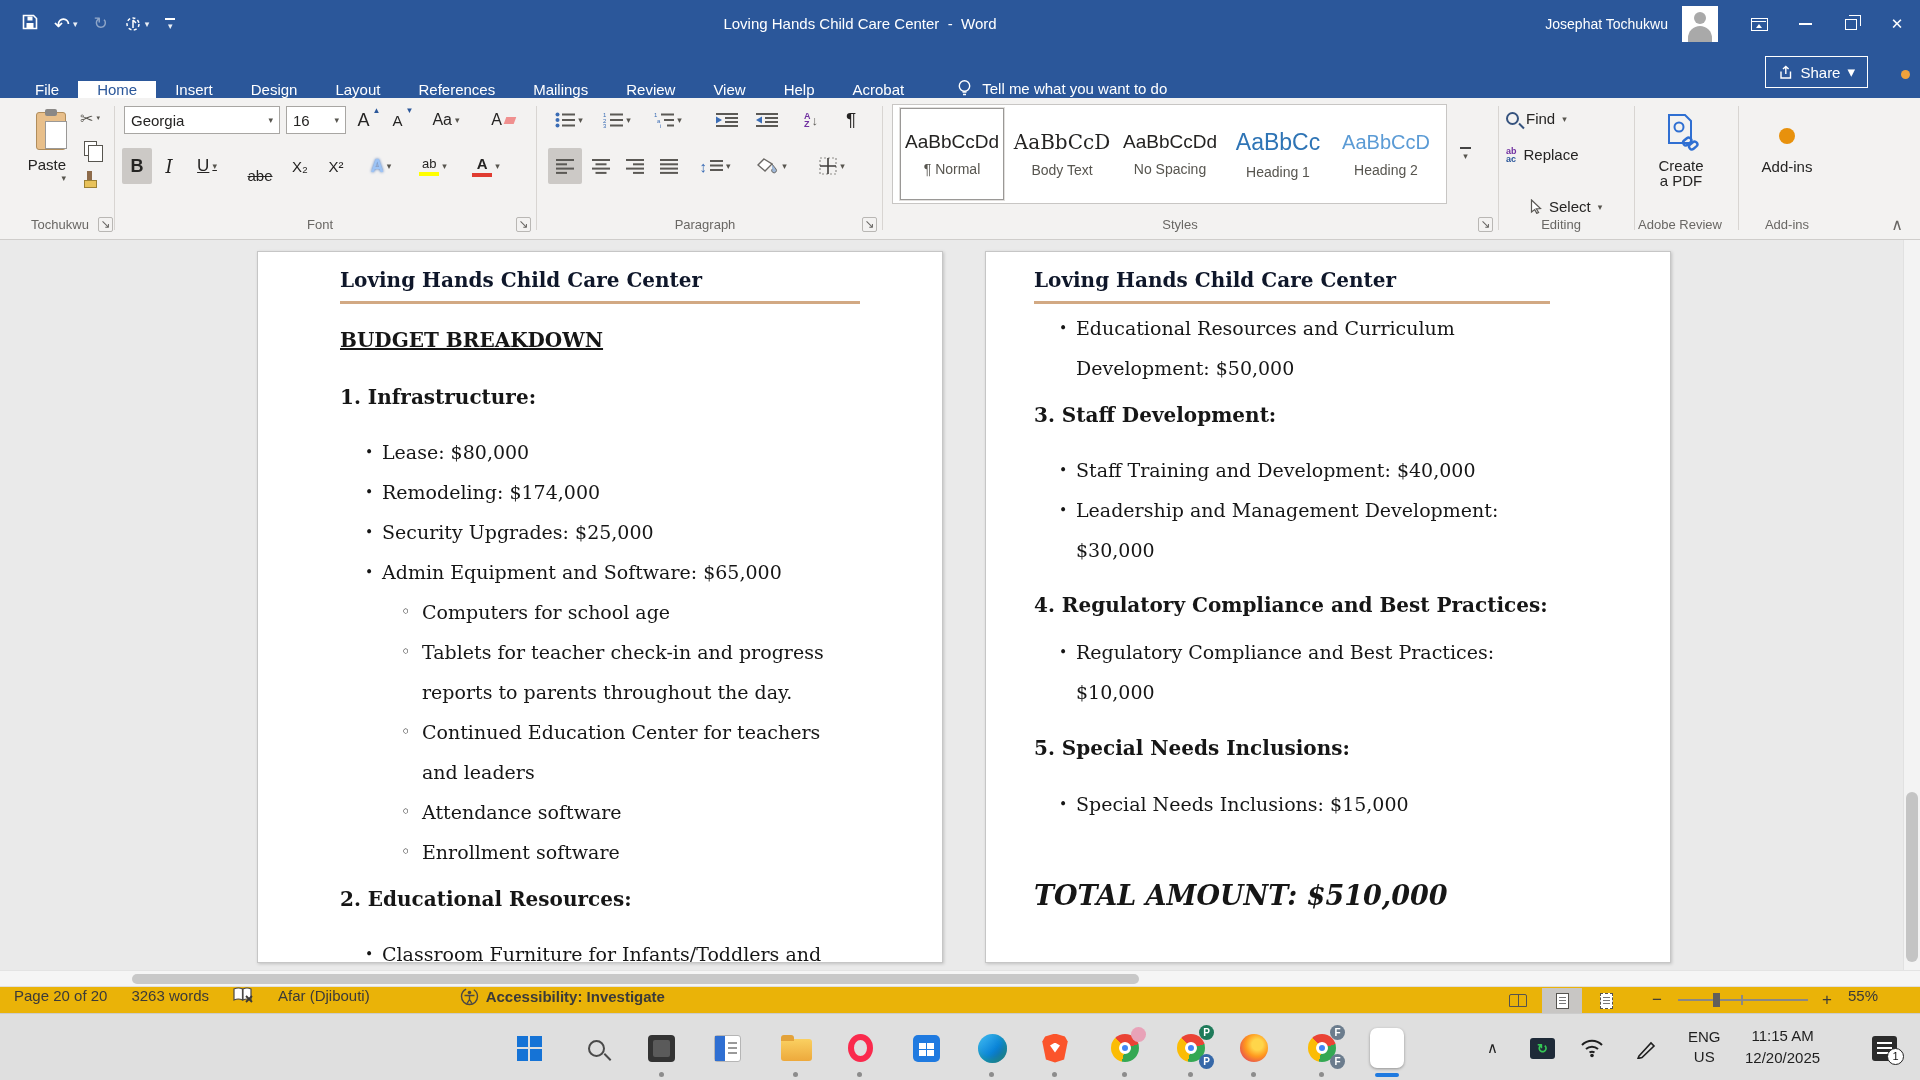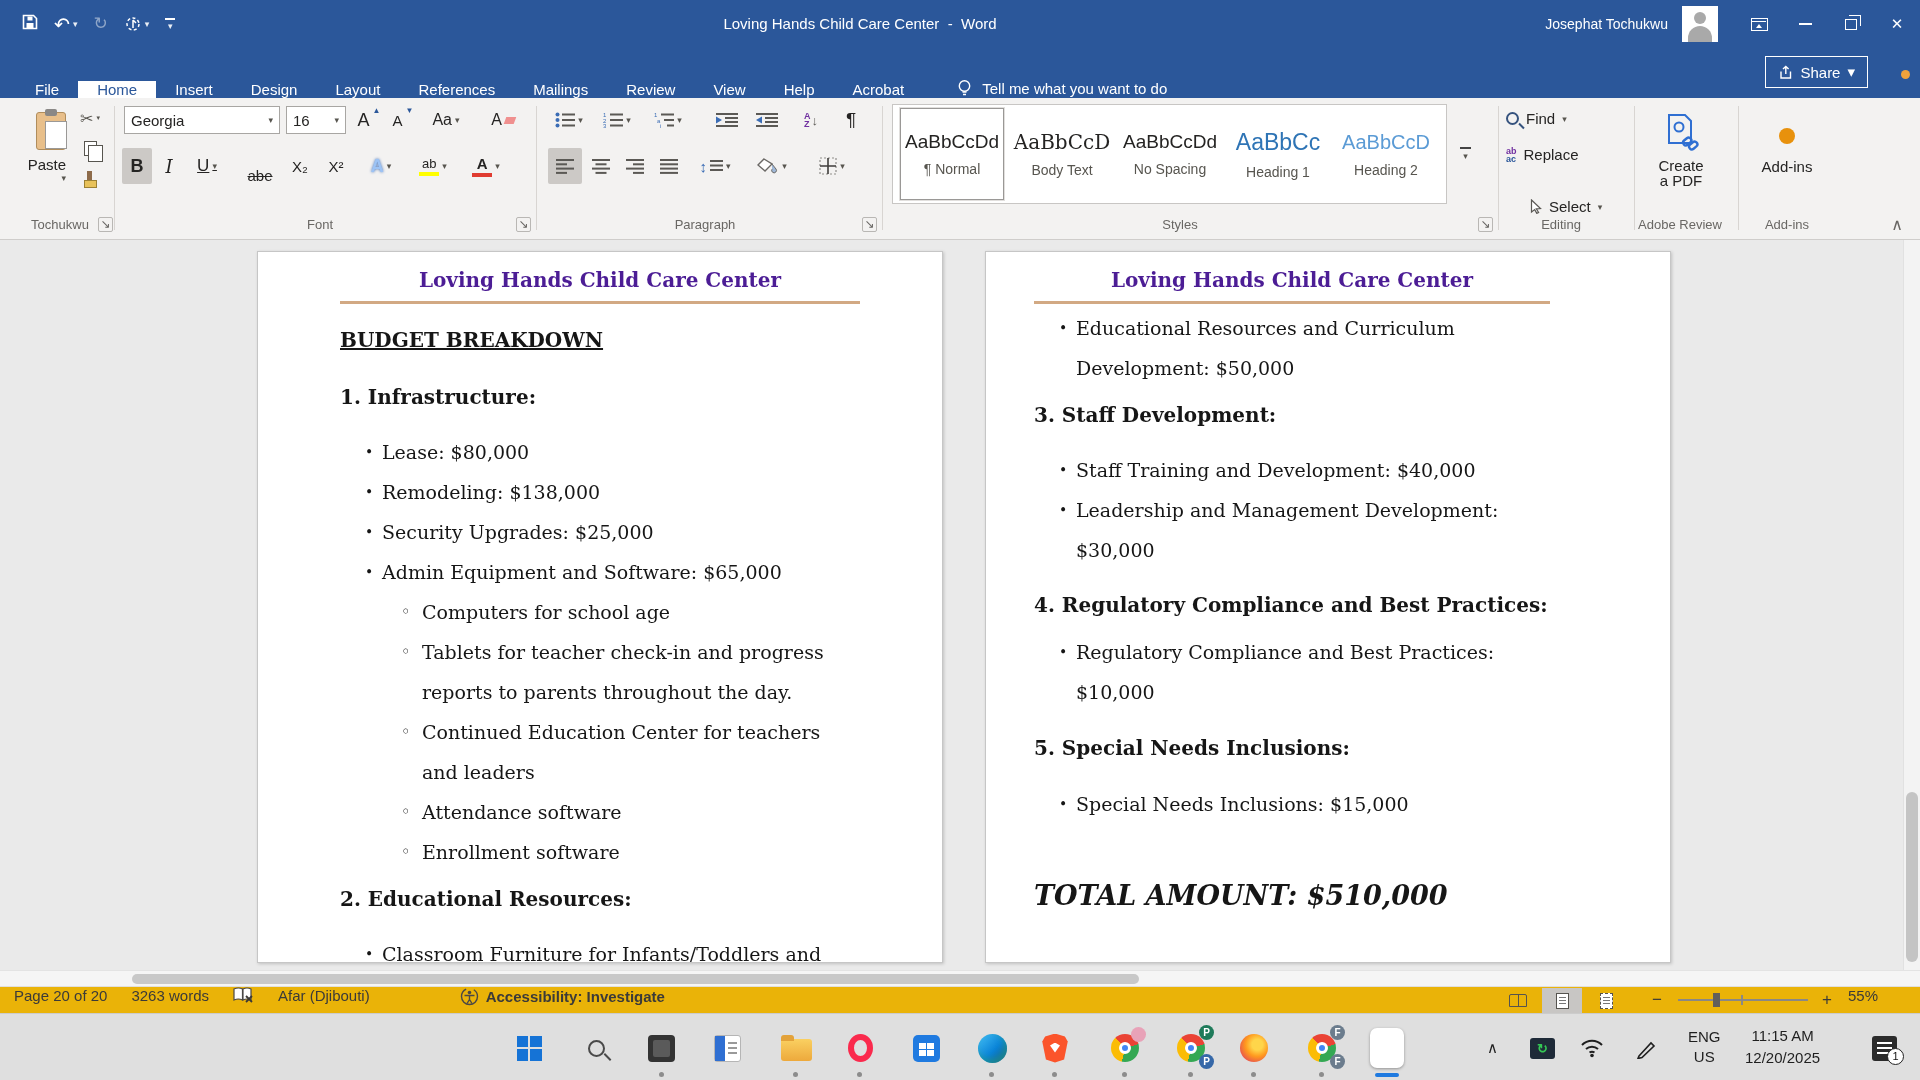--- a/index.html
+++ b/index.html
@@ -71,21 +71,21 @@
   .findico::after { content:""; position:absolute; left:10px; top:11px; width:7px; border-top:2px solid #36537e; transform:rotate(45deg); }
   .replico { display:flex; flex-direction:column; font-size:9px; font-weight:bold; line-height:8px; }
   .replico .t { color:#7030a0; } .replico .b { color:#2b579a; }
   .serif { font-family:"DejaVu Serif","Liberation Serif",serif; }
 
   
   .canvas { position:absolute; top:240px; left:0; width:1920px; height:730px; background:#eaeaea; overflow:hidden; z-index:1; }
   .page { position:absolute; top:11px; height:712px; width:686px; background:#fff; border:1px solid #c6c6c6; box-shadow:1px 1px 3px rgba(0,0,0,.18); font-family:"DejaVu Serif","Liberation Serif",serif; color:#161616; overflow:hidden; }
   .pageL { left:257px; padding:0 82px; }
   .pageR { left:985px; padding:0 120px 0 48px; }
-  .dheader { font-size:20px; font-weight:bold; color:#4c1d95; text-align:center; padding:16px 0 9px; border-bottom:3px solid #d2a983; line-height:24px; }
+  .dheader { font-size:20px; font-weight:bold; color:#0f172a; padding:16px 0 9px; border-bottom:3px solid #d2a983; line-height:24px; }
   .dtitle { font-size:20px; font-weight:bold; text-decoration:underline; margin-top:24px; line-height:24px; }
   .dsec { font-size:20px; font-weight:bold; line-height:22px; }
   .docp { font-size:19px; line-height:40px; position:relative; }
   .b1 { padding-left:42px; } .b1::before { content:"•"; position:absolute; left:25px; top:0; font-size:14px; }
   .bsub { padding-left:82px; } .bsub::before { content:"◦"; position:absolute; left:61px; top:0; font-size:16px; }
   .total { font-size:27px; font-weight:bold; font-style:italic; margin-top:54px; line-height:36px; }
   .mt4{margin-top:4px}.mt24{margin-top:24px}.mt25{margin-top:25px}.mt26{margin-top:16px}.mt34{margin-top:34px}
   .vscroll { position:absolute; right:0; top:0; width:17px; height:730px; background:#f3f3f3; border-left:1px solid #e1e1e1; }
   .vthumb { position:absolute; right:2px; bottom:8px; width:12px; height:170px; background:#c4c4c4; border-radius:6px; }
   .hscroll { position:absolute; top:970px; left:0; width:1920px; height:16px; background:#f5f5f5; border-top:1px solid #e3e3e3; z-index:2; }
@@ -543,21 +543,21 @@
   </div>
 </div>
 
 <div class="canvas">
 
   <div class="page pageL">
     <div class="dheader">Loving Hands Child Care Center</div>
     <div class="dtitle">BUDGET BREAKDOWN</div>
     <div class="dsec mt34">1. Infrastructure:</div>
     <p class="docp b1 mt24">Lease: $80,000</p>
-    <p class="docp b1">Remodeling: $138,000</p>
+    <p class="docp b1">Remodeling: $174,000</p>
     <p class="docp b1">Security Upgrades: $25,000</p>
     <p class="docp b1">Admin Equipment and Software: $65,000</p>
     <p class="docp bsub">Computers for school age</p>
     <p class="docp bsub">Tablets for teacher check-in and progress reports to parents throughout the day.</p>
     <p class="docp bsub">Continued Education Center for teachers and leaders</p>
     <p class="docp bsub">Attendance software</p>
     <p class="docp bsub">Enrollment software</p>
     <div class="dsec mt26">2. Educational Resources:</div>
     <p class="docp b1 mt24">Classroom Furniture for Infants/Toddlers and Preschoolers: $60,000</p>
   </div>

